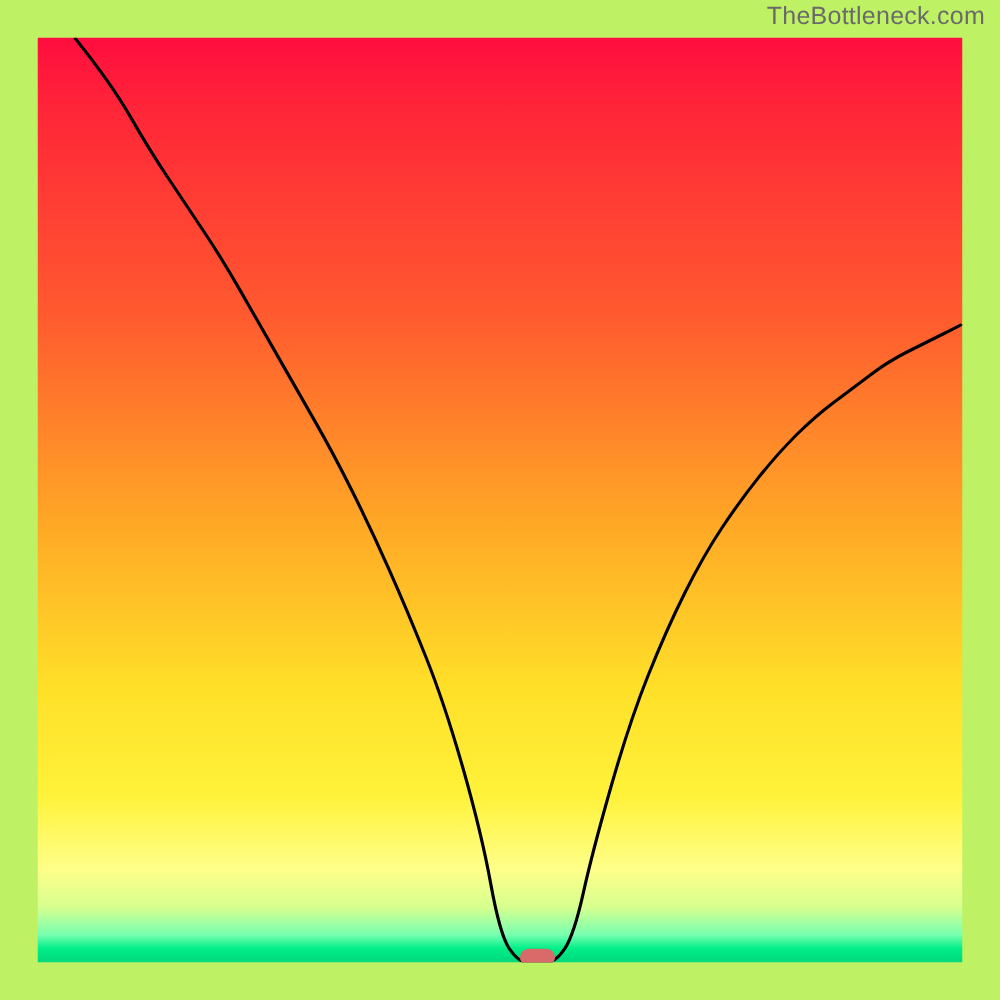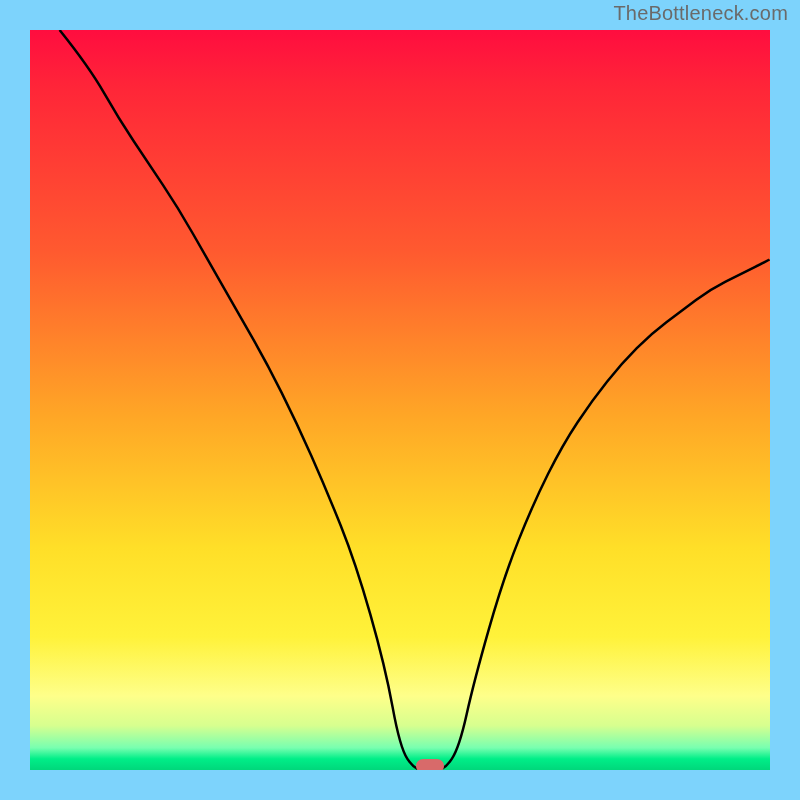--- a/index.html
+++ b/index.html
@@ -8,21 +8,21 @@
     width: 800px;
     height: 800px;
     background: #000;
     overflow: hidden;
     font-family: Arial, Helvetica, sans-serif;
   }
   .frame {
     position: relative;
     width: 800px;
     height: 800px;
-    background: #7dd3fc;
+    background: #bef264;
   }
   .watermark {
     position: absolute;
     top: 2px;
     right: 12px;
     color: #6a6a6a;
     font-size: 20px;
     letter-spacing: 0.2px;
     z-index: 20;
   }

